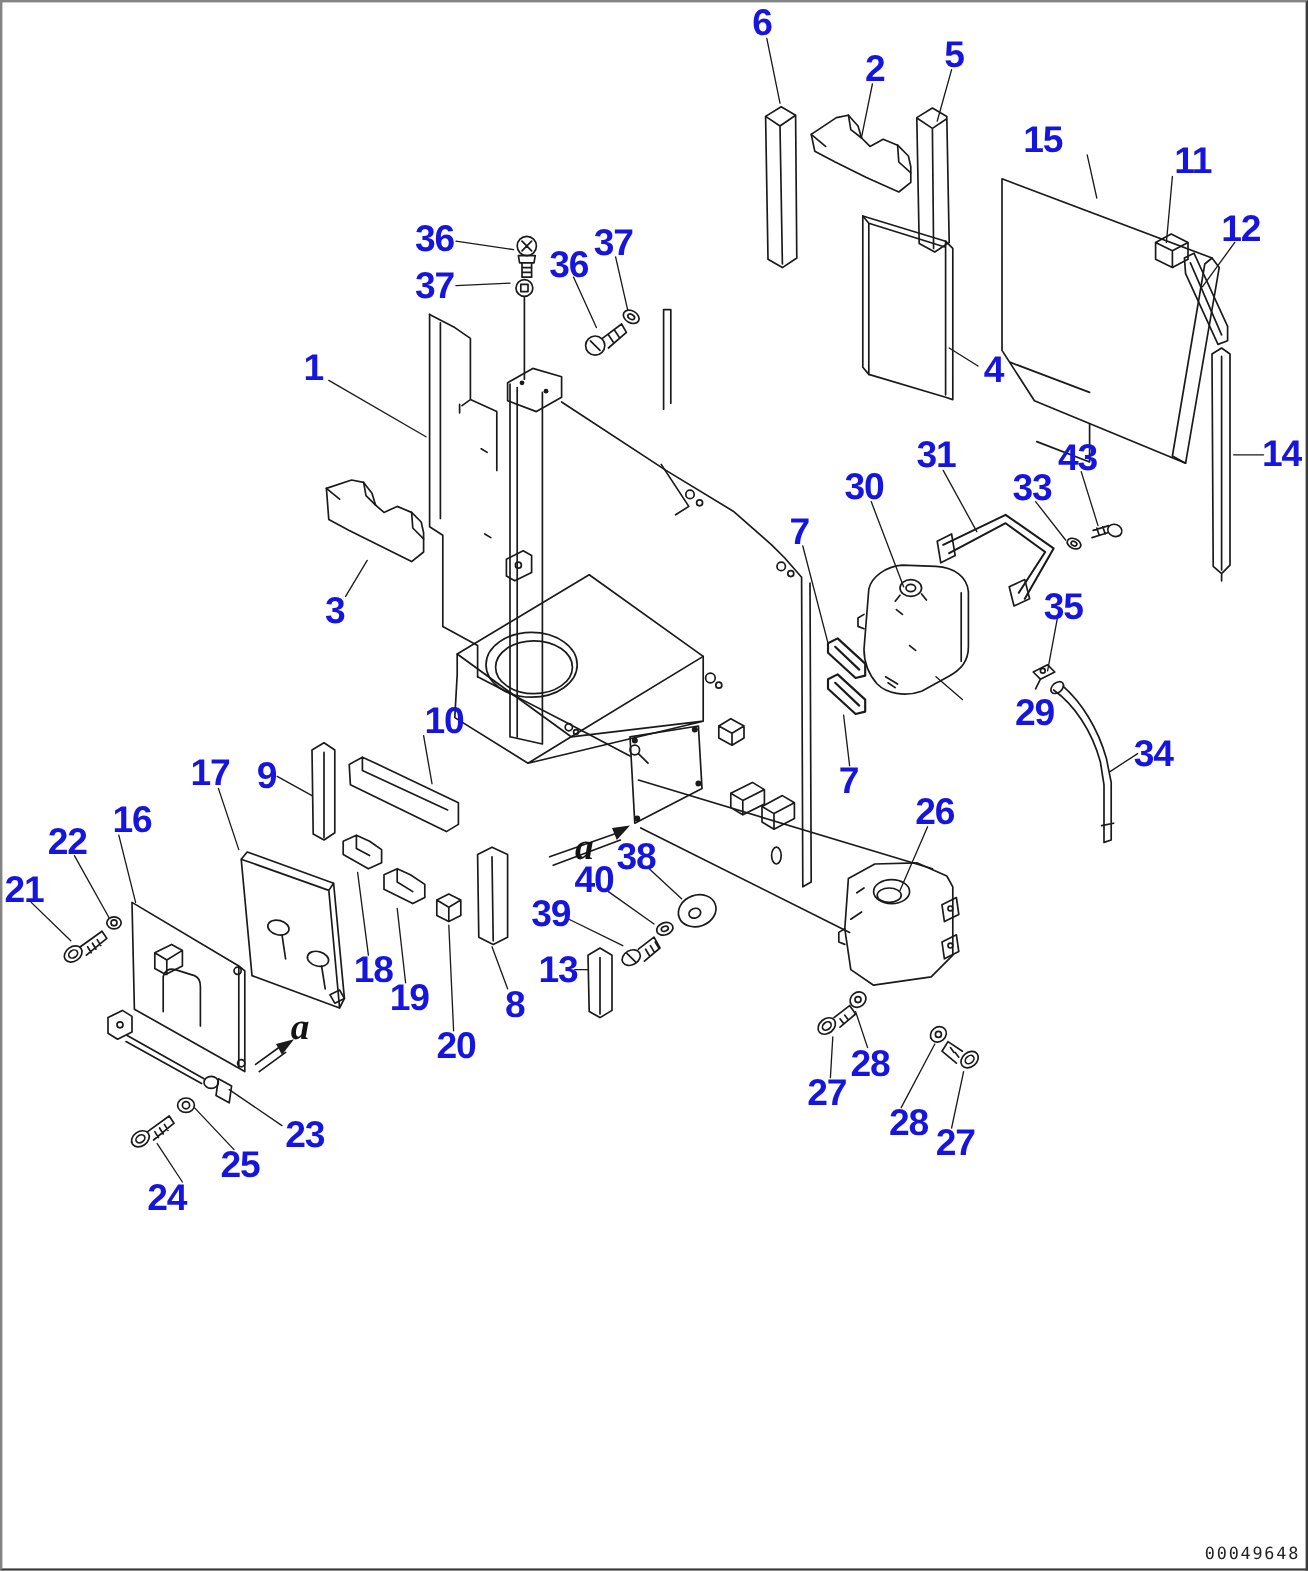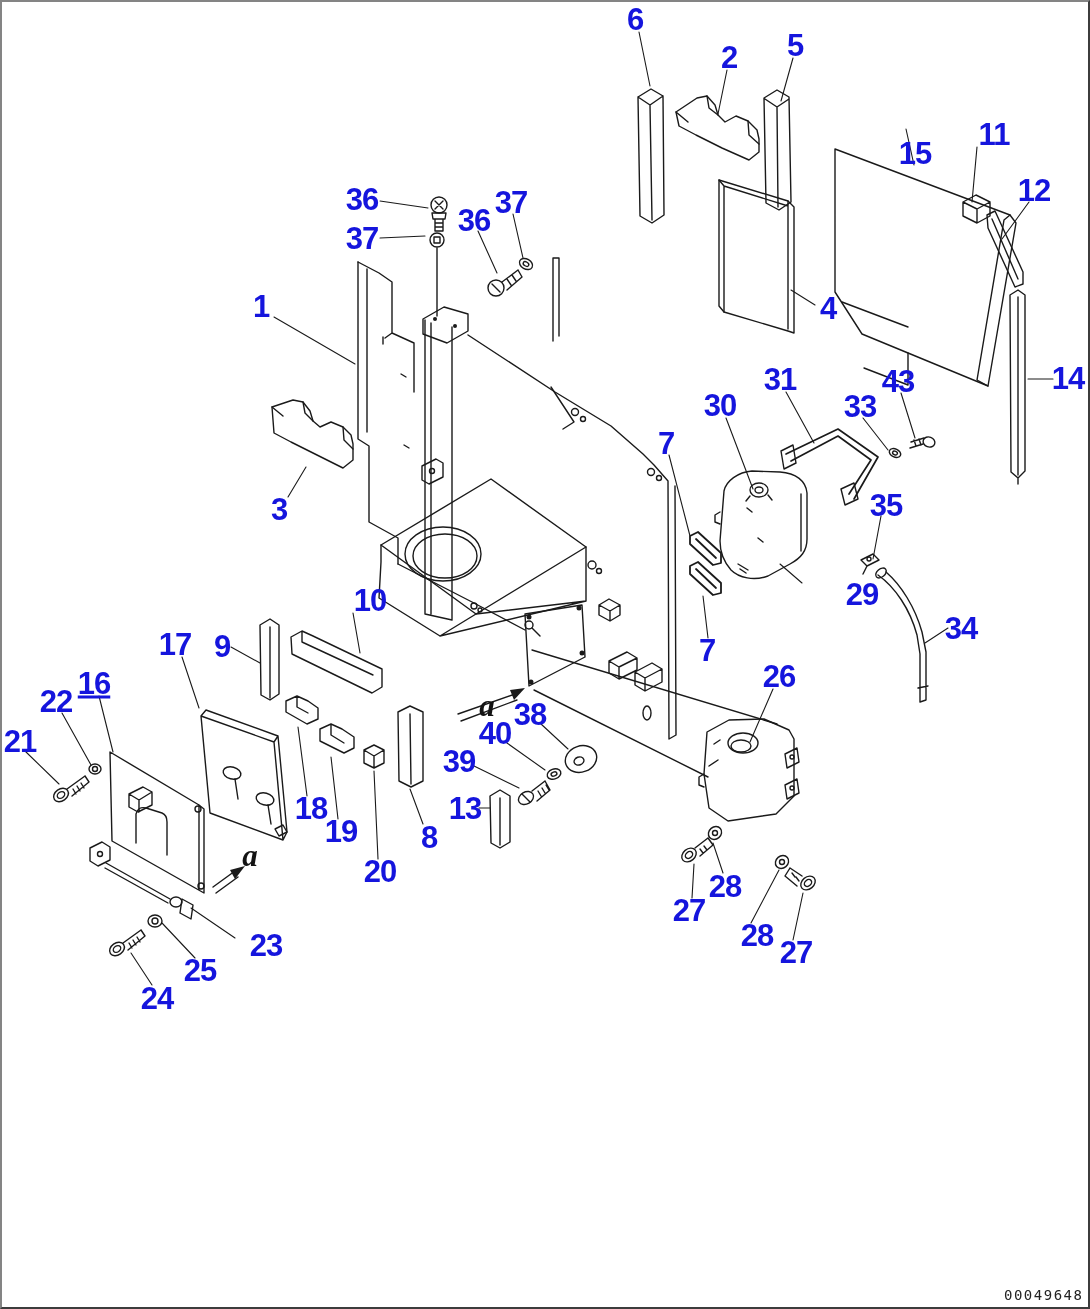--- a/index.html
+++ b/index.html
@@ -310,21 +310,21 @@
       <ellipse cx="806" cy="881" rx="8" ry="6" transform="rotate(-40 806 881)"></ellipse>
       <ellipse cx="806" cy="881" rx="4" ry="3" transform="rotate(-40 806 881)"></ellipse>
       <path d="M800,874 L788,866 M795,884 L783,874 M788,866 L783,874 M794,875 L797,879 M790,871 L793,875"></path>
     </g>
   </svg>
 
   <div class="layer" id="callout-layer">
       <span class="callout" style="left: 633px; top: 17px;">6</span>
       <span class="callout" style="left: 727px; top: 55px;">2</span>
       <span class="callout" style="left: 793px; top: 43px;">5</span>
-      <span class="callout" style="left: 913px; top: 114px; margin-top: 37px;">15</span>
+      <span class="callout" style="left: 867px; top: 114px;">15</span>
       <span class="callout" style="left: 976px; top: 132px; margin-left: 16px;">11</span>
       <span class="callout" style="left: 1032px; top: 188px; text-align: center;">12</span>
       <span class="callout" style="left: 360px; top: 197px;">36</span>
       <span class="callout" style="left: 360px; top: 236px;">37</span>
       <span class="callout" style="left: 472px; top: 218px;">36</span>
       <span class="callout" style="left: 509px; top: 200px;">37</span>
       <span class="callout" style="left: 259px; top: 304px;">1</span>
       <span class="callout" style="left: 826px; top: 306px;">4</span>
       <span class="callout" style="left: 778px; top: 377px;">31</span>
       <span class="callout" style="left: 896px; top: 379px;">43</span>
@@ -333,35 +333,35 @@
       <span class="callout" style="left: 1066px; top: 376px;">14</span>
       <span class="callout" style="left: 664px; top: 441px;">7</span>
       <span class="callout" style="left: 277px; top: 507px;">3</span>
       <span class="callout" style="left: 884px; top: 503px;">35</span>
       <span class="callout" style="left: 826px; top: 592px; margin-left: 34px;">29</span>
       <span class="callout" style="left: 959px; top: 626px;">34</span>
       <span class="callout" style="left: 352px; top: 598px; margin-left: 16px;">10</span>
       <span class="callout" style="left: 705px; top: 648px;">7</span>
       <span class="callout" style="left: 173px; top: 642px;">17</span>
       <span class="callout" style="left: 220px; top: 644px;">9</span>
-      <span class="callout" style="left: 92px; top: 681px; text-decoration: underline;">16</span>
+      <span class="callout" style="left: 108px; top: 681px;">16</span>
       <span class="callout" style="left: 54px; top: 699px;">22</span>
       <span class="callout" style="left: 777px; top: 674px;">26</span>
       <span class="callout" style="left: 528px; top: 712px;">38</span>
       <span class="callout" style="left: 493px; top: 731px;">40</span>
       <span class="callout" style="left: 18px; top: 739px;">21</span>
       <span class="callout" style="left: 457px; top: 759px;">39</span>
       <span class="callout" style="left: 309px; top: 806px;">18</span>
       <span class="callout" style="left: 463px; top: 806px;">13</span>
       <span class="callout" style="left: 339px; top: 829px;">19</span>
       <span class="callout" style="left: 427px; top: 835px;">8</span>
       <span class="callout" style="left: 378px; top: 869px;">20</span>
-      <span class="callout" style="left: 264px; top: 943px;">23</span>
+      <span class="callout" style="left: 252px; top: 943px;">23</span>
       <span class="callout" style="left: 198px; top: 968px;">25</span>
-      <span class="callout" style="left: 155px; top: 996px;">24</span>
+      <span class="callout" style="left: 137px; top: 996px;">24</span>
       <span class="callout" style="left: 723px; top: 884px;">28</span>
       <span class="callout" style="left: 687px; top: 908px;">27</span>
       <span class="callout" style="left: 755px; top: 933px;">28</span>
       <span class="callout" style="left: 794px; top: 950px;">27</span>
       <span class="viewlabel" style="left: 485px; top: 703px;">a</span>
       <span class="viewlabel" style="left: 248px; top: 853px;">a</span>
     </div>
 
   <span class="dwgno">00049648</span>
 </div>

